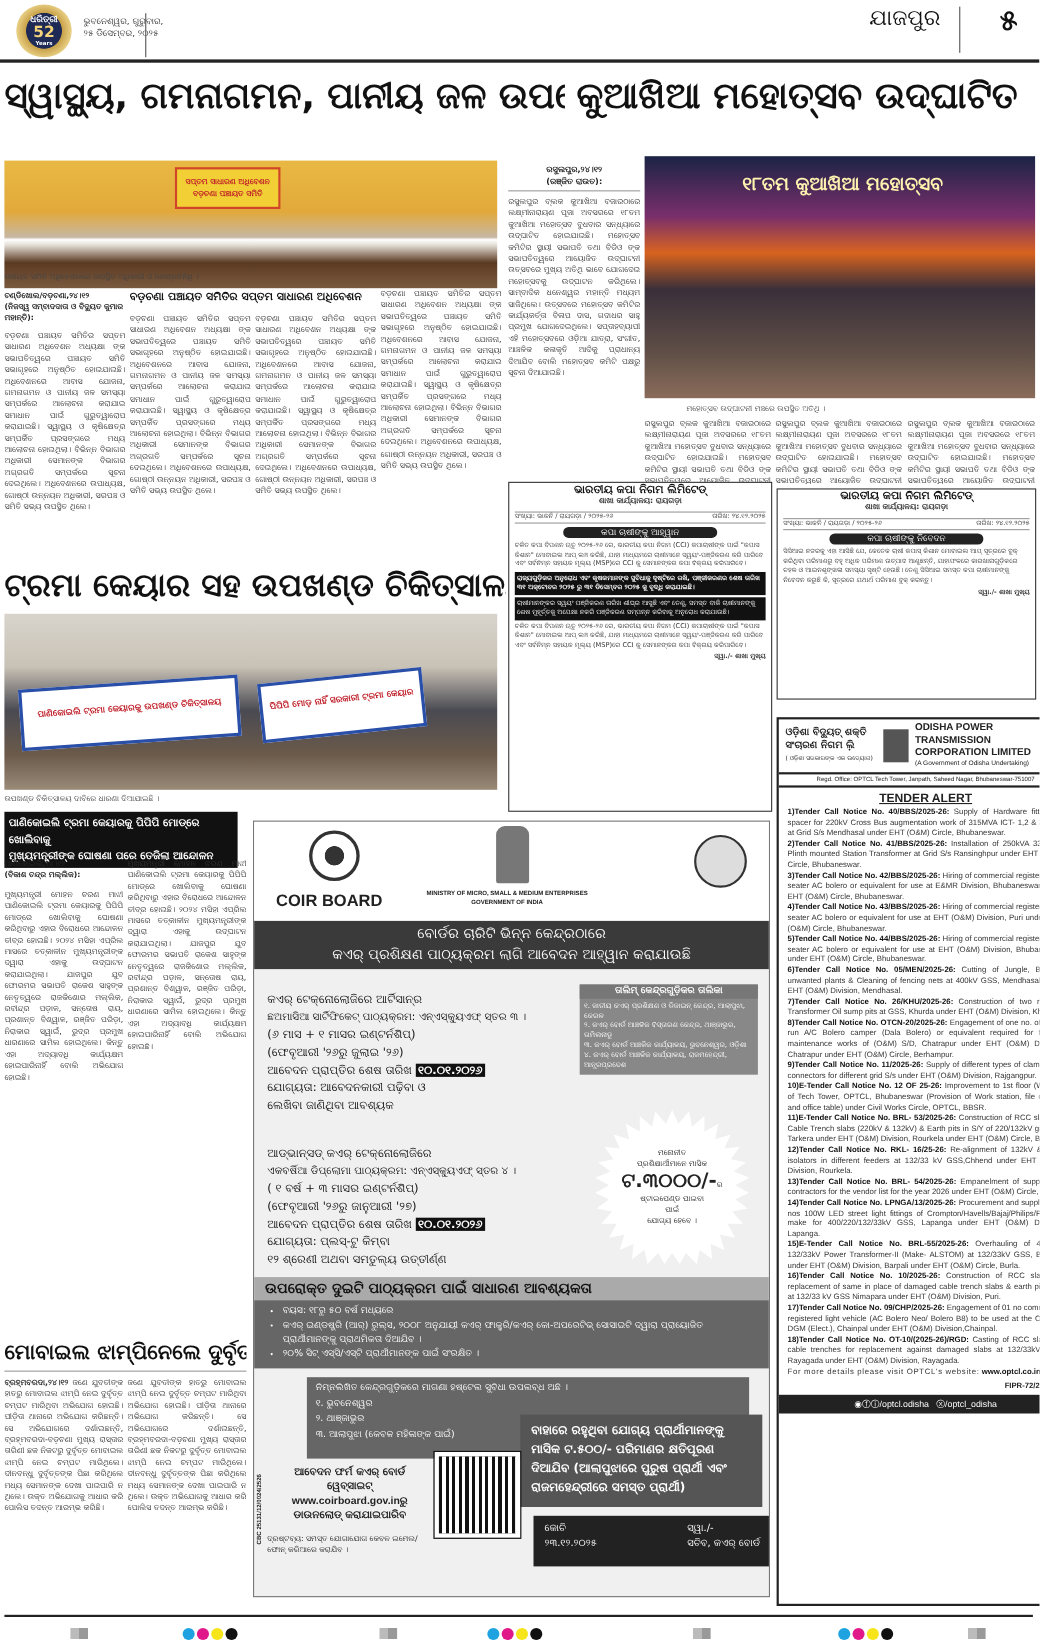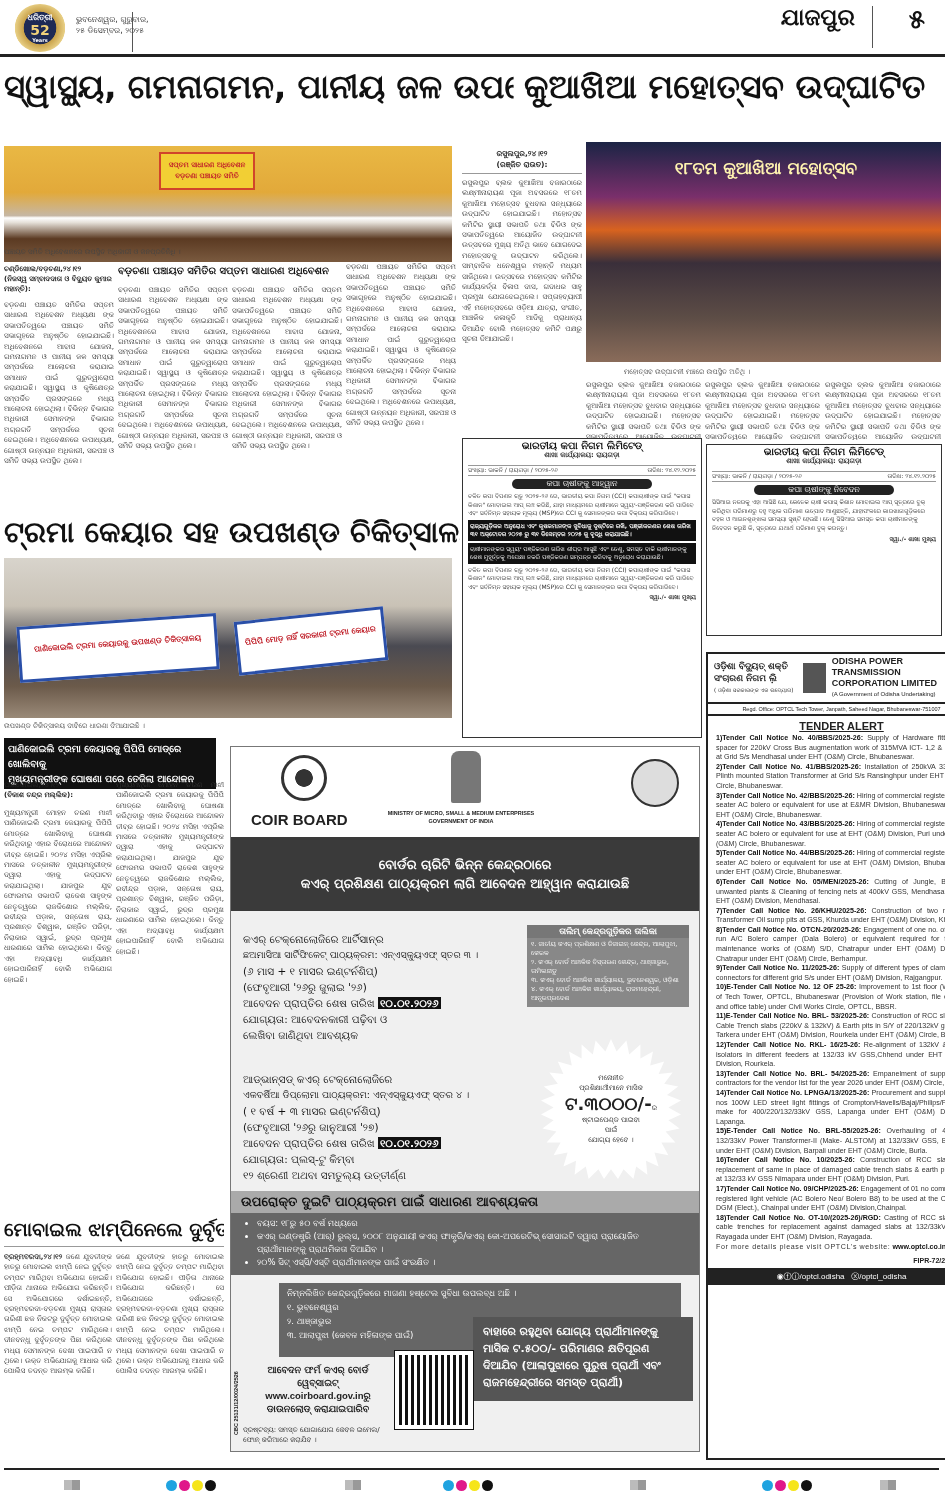--- a/index.html
+++ b/index.html
@@ -4,21 +4,21 @@
 <style>
 *{box-sizing:border-box;margin:0;padding:0}
 body{width:945px;height:1498px;background:#fff;font-family:"DejaVu Sans",sans-serif;color:#222;position:relative;overflow:hidden}
 .abs{position:absolute}
 .masthead{left:0;top:0;width:945px;height:52px}
 .logo{left:14px;top:4px;width:52px;height:48px;border-radius:50%;background:radial-gradient(circle,#1e2a55 45%,#c9a24a 47%,#e8cf85 70%,#fff 72%);display:flex;flex-direction:column;align-items:center;justify-content:center;color:#f2d27a;font-weight:bold}
 .logo .t{font-size:8px;color:#fff}
 .logo .n{font-size:14px;line-height:14px}
 .dateline{left:76px;top:14px;font-size:8px;line-height:11px;color:#333}
 .vsep{left:132px;top:12px;width:1px;height:40px;background:#555}
-.section{right:90px;top:4px;font-size:23px;font-weight:bold;color:#111}
+.section{right:90px;top:4px;font-size:20px;font-weight:normal;color:#111}
 .pageno{right:20px;top:4px;font-size:26px;font-weight:bold;color:#111}
 .vsep2{left:872px;top:6px;width:1px;height:42px;background:#555}
 .rule{background:#222}
 .headline{font-weight:bold;color:#111;white-space:nowrap;overflow:hidden}
 .photo{background:#8a7b66;overflow:hidden}
 .caption{font-size:7px;color:#444}
 .col-text{font-size:7.2px;line-height:10.4px;color:#333;text-align:justify;overflow:hidden}
 .boxhead{background:#111;color:#fff;font-weight:bold;font-size:11px;padding:3px 4px;line-height:16px}
 .cci{border:1px solid #333;background:#fff;padding:3px 5px;font-size:6px;line-height:8.5px;color:#333;overflow:hidden}
 .cci .title{font-size:10px;font-weight:bold;text-align:center;color:#111}
@@ -37,21 +37,21 @@
 .tender .more{margin-top:1px}
 .optcl .fipr{text-align:right;font-size:7px;font-family:"Liberation Sans",sans-serif;padding:4px 8px;font-weight:bold}
 .optcl .social{background:#222;color:#fff;text-align:center;font-size:8px;padding:3px;font-family:"Liberation Sans",sans-serif}
 .coir{border:1px solid #777;background:#f0f0f0;overflow:hidden}
 .coir .logos{height:90px;background:#fff;position:relative}
 .coir .cb{position:absolute;left:20px;top:64px;font-family:"Liberation Sans",sans-serif;font-weight:bold;font-size:15px}
 .coir .cbl{position:absolute;left:50px;top:8px;width:46px;height:46px;border-radius:50%;border:3px solid #333;background:radial-gradient(circle,#333 30%,#fff 32%)}
 .coir .emb{position:absolute;left:220px;top:4px;width:30px;height:52px;background:#777;border-radius:8px 8px 2px 2px}
 .coir .min{position:absolute;left:100px;top:62px;width:260px;text-align:center;font-size:5.5px;font-family:"Liberation Sans",sans-serif;font-weight:bold;line-height:8px}
 .coir .kvic{position:absolute;right:20px;top:12px;width:48px;height:48px;border-radius:50%;border:2px solid #333;background:#ddd}
-.coir .band{background:#3a3a3a;color:#fff;text-align:center;font-weight:bold;font-size:13px;line-height:19px;padding:18px}
+.coir .band{background:#3a3a3a;color:#fff;text-align:center;font-weight:normal;font-size:13px;line-height:19px;padding:3px}
 .coir .course{font-size:10.5px;line-height:16px;color:#111;padding-left:12px}
 .coir .hl{background:#111;color:#fff;padding:0 2px;font-weight:bold}
 .coir .centers{background:#888;color:#fff;font-size:6.5px;line-height:9px;padding:0 4px 4px}
 .coir .centers .ch{background:#777;text-align:center;font-size:8.5px;font-weight:bold;padding:2px;margin:0 -4px 2px}
 .star{width:140px;height:140px;background:#fff;clip-path:polygon(50% 0%,54% 9%,61% 1%,63% 11%,71% 4%,71% 14%,80% 9%,78% 19%,88% 16%,84% 25%,94% 24%,88% 32%,98% 34%,90% 40%,100% 44%,91% 49%,100% 54%,91% 58%,99% 64%,89% 66%,96% 74%,86% 74%,91% 83%,81% 81%,84% 91%,75% 87%,76% 97%,68% 91%,66% 100%,59% 93%,55% 100%,50% 93%,45% 100%,41% 93%,34% 100%,32% 91%,24% 97%,25% 87%,16% 91%,19% 81%,9% 83%,14% 74%,4% 74%,11% 66%,1% 64%,9% 58%,0% 54%,9% 49%,0% 44%,10% 40%,2% 34%,12% 32%,6% 24%,16% 25%,12% 16%,22% 19%,20% 9%,29% 14%,29% 4%,37% 11%,39% 1%,46% 9%);display:flex;flex-direction:column;align-items:center;justify-content:center;text-align:center;font-size:7px;line-height:10px;color:#222}
 .star .amt{font-size:18px;font-weight:bold;line-height:22px}
 .req{background:#aaa;color:#111;font-weight:bold;font-size:13px;padding:3px 10px}
 .reqlist{background:#666;color:#fff;font-size:8.5px;line-height:13px;padding:4px 14px 6px 22px}
 .reqlist li{margin-left:4px}
 .hostel{background:#666;color:#fff;font-size:8.5px;line-height:14px;padding:3px 8px}
@@ -228,20 +228,30 @@
     </div>
     <div class="stipend" style="position:absolute;left:242px;top:42px;width:220px;height:84px">ବାହାରେ ରହୁଥିବା ଯୋଗ୍ୟ ପ୍ରାର୍ଥୀମାନଙ୍କୁ ମାସିକ ଟ.୫୦୦/- ପରିମାଣର କ୍ଷତିପୂରଣ ଦିଆଯିବ (ଆଲାପୁଝାରେ ପୁରୁଷ ପ୍ରାର୍ଥୀ ଏବଂ ରାଜମହେନ୍ଦ୍ରୀରେ ସମସ୍ତ ପ୍ରାର୍ଥୀ)</div>
     <div style="position:absolute;left:12px;top:88px;width:150px;text-align:center;font-size:9.5px;line-height:13px;font-weight:bold">
       <div>ଆବେଦନ ଫର୍ମ କଏର୍ ବୋର୍ଡ</div>
       <div>ୱେବ୍‌ସାଇଟ୍</div>
       <div style="font-family:'Liberation Sans',sans-serif">www.coirboard.gov.inରୁ</div>
       <div>ଡାଉନଲୋଡ୍ କରାଯାଇପାରିବ</div>
     </div>
     <div class="qr" style="position:absolute;left:164px;top:76px"></div>
     <div style="position:absolute;left:12px;top:150px;width:150px;font-size:7px;line-height:10px">ଦ୍ରଷ୍ଟବ୍ୟ: ସମସ୍ତ ଯୋଗାଯୋଗ କେବଳ ଇମେଲ/ ଫୋନ୍ କରିଆରେ କରାଯିବ ।</div>
+    <div class="sign" style="position:absolute;left:254px;top:134px;width:216px;height:46px">
+      <div>
+          <div>କୋଚି</div>
+          <div>୨୩.୧୨.୨୦୨୫</div>
+        </div>
+      <div>
+          <div>ସ୍ୱା./-</div>
+          <div>ସଚିବ, କଏର୍ ବୋର୍ଡ</div>
+        </div>
+    </div>
   </div>
 </div>
 
 <div class="abs optcl" style="left:706px;top:652px;width:271px;height:808px">
   <div class="ohead">
     <div class="or">
       <div>ଓଡ଼ିଶା ବିଦ୍ୟୁତ୍ ଶକ୍ତି</div>
       <div>ସଂଚାରଣ ନିଗମ ଲି଼</div>
       <div style="font-size:5.5px;font-weight:normal">( ଓଡ଼ିଶା ସରକାରଙ୍କ ଏକ ଉଦ୍ୟୋଗ)</div>
     </div>

